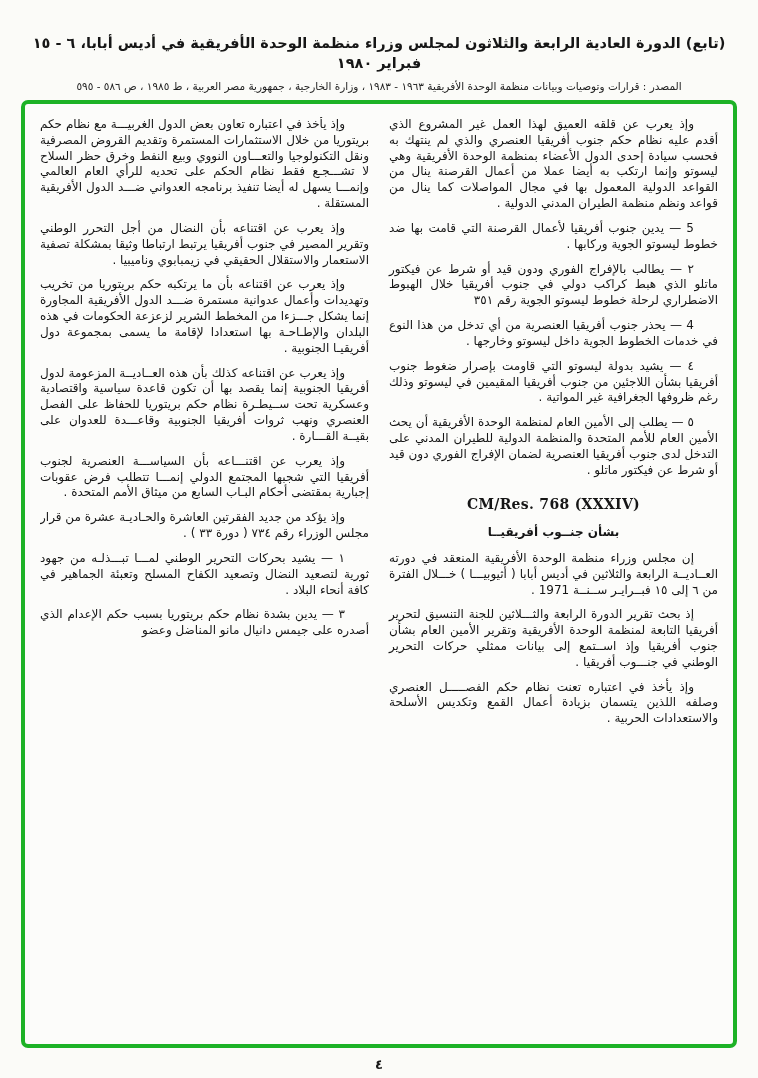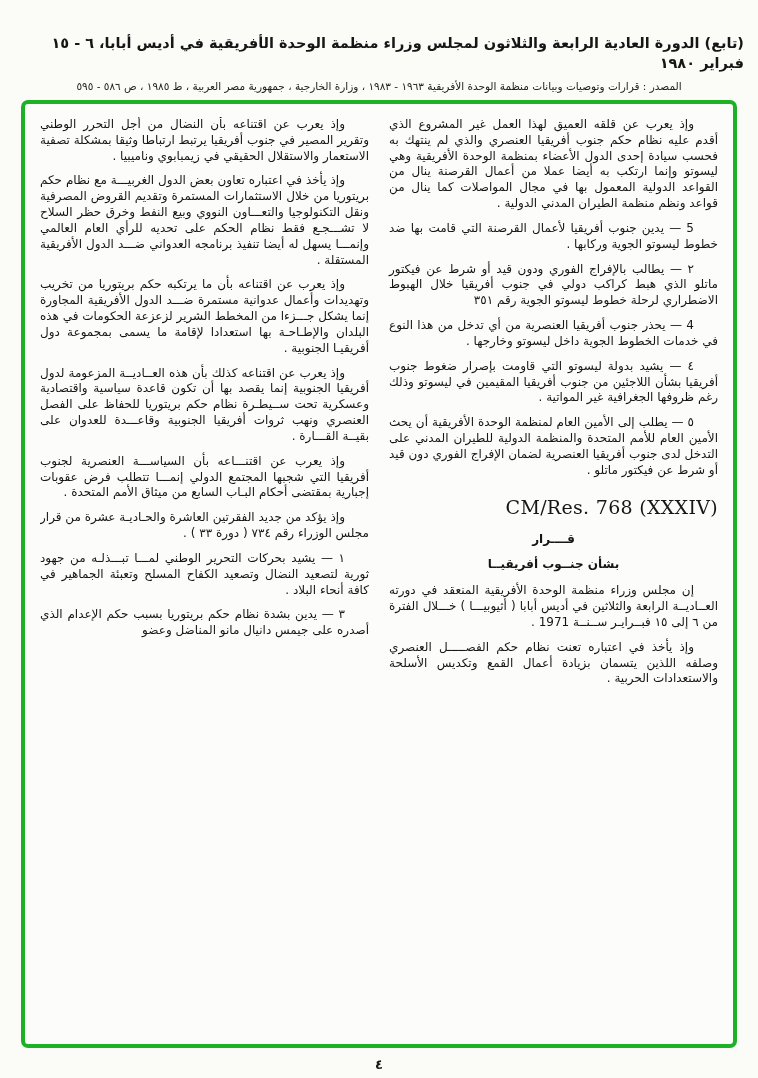--- a/index.html
+++ b/index.html
@@ -7,20 +7,21 @@
   body {
     background: #fbfbf8;
     color: #161616;
     font-family: "DejaVu Sans", sans-serif;
     direction: rtl;
     position: relative;
     overflow: hidden;
   }
   .page-header {
     padding: 34px 14px 0 14px;
+    text-align: center;
     font-weight: 700;
     font-size: 14.5px;
     line-height: 1.35;
     letter-spacing: 0.2px;
   }
   .source-line {
     padding: 7px 20px 0 20px;
     font-size: 10.5px;
     color: #222;
     text-align: center;
@@ -47,26 +48,27 @@
     flex: 1 1 0;
     font-size: 12px;
     line-height: 1.32;
     text-align: justify;
     text-justify: inter-word;
   }
   .col p { margin-bottom: 9px; }
   .col p.indent { text-indent: 24px; }
   .col p.latin {
     direction: ltr;
-    text-align: right;
+    text-align: center;
     text-indent: 0;
     font-family: "DejaVu Serif", serif;
-    font-size: 19px;
+    font-size: 14px;
     margin: 16px 0 12px 0;
     letter-spacing: 0.3px;
+    font-weight: bold;
   }
   .col p.head {
     text-align: center;
     text-indent: 0;
     font-weight: 700;
     letter-spacing: 2px;
     margin: 10px 0 10px 0;
   }
   .col p.head.subject { letter-spacing: 1px; }
   .page-footer {
@@ -90,29 +92,29 @@
   <div class="columns">
 
     <div class="col">
       <p class="indent">وإذ يعرب عن قلقه العميق لهذا العمل غير المشروع الذي أقدم عليه نظام حكم جنوب أفريقيا العنصري والذي لم ينتهك به فحسب سيادة إحدى الدول الأعضاء بمنظمة الوحدة الأفريقية وهي ليسوتو وإنما ارتكب به أيضا عملا من أعمال القرصنة ينال من القواعد الدولية المعمول بها في مجال المواصلات كما ينال من قواعد ونظم منظمة الطيران المدني الدولية .</p>
       <p class="indent">5 — يدين جنوب أفريقيا لأعمال القرصنة التي قامت بها ضد خطوط ليسوتو الجوية وركابها .</p>
       <p class="indent">٢ — يطالب بالإفراج الفوري ودون قيد أو شرط عن فيكتور ماتلو الذي هبط كراكب دولي في جنوب أفريقيا خلال الهبوط الاضطراري لرحلة خطوط ليسوتو الجوية رقم ٣٥١</p>
       <p class="indent">4 — يحذر جنوب أفريقيا العنصرية من أي تدخل من هذا النوع في خدمات الخطوط الجوية داخل ليسوتو وخارجها .</p>
       <p class="indent">٤ — يشيد بدولة ليسوتو التي قاومت بإصرار ضغوط جنوب أفريقيا بشأن اللاجئين من جنوب أفريقيا المقيمين في ليسوتو وذلك رغم ظروفها الجغرافية غير المواتية .</p>
       <p class="indent">٥ — يطلب إلى الأمين العام لمنظمة الوحدة الأفريقية أن يحث الأمين العام للأمم المتحدة والمنظمة الدولية للطيران المدني على التدخل لدى جنوب أفريقيا العنصرية لضمان الإفراج الفوري دون قيد أو شرط عن فيكتور ماتلو .</p>
       <p class="latin">CM/Res. 768 (XXXIV)</p>
-      <p class="head">قــــرار</p>
       <p class="head subject">بشأن جنــوب أفريقيــا</p>
       <p class="indent">إن مجلس وزراء منظمة الوحدة الأفريقية المنعقد في دورته العــاديــة الرابعة والثلاثين في أديس أبابا ( أثيوبيـــا ) خـــلال الفترة من ٦ إلى ١٥ فبــرايـر ســنــة 1971 .</p>
+      <p class="indent">إذ بحث تقرير الدورة الرابعة والثـــلاثين للجنة التنسيق لتحرير أفريقيا التابعة لمنظمة الوحدة الأفريقية وتقرير الأمين العام بشأن جنوب أفريقيا وإذ اســتمع إلى بيانات ممثلي حركات التحرير الوطني في جنـــوب أفريقيا .</p>
       <p class="indent">وإذ يأخذ في اعتباره تعنت نظام حكم الفصـــــل العنصري وصلفه اللذين يتسمان بزيادة أعمال القمع وتكديس الأسلحة والاستعدادات الحربية .</p>
     </div>
 
     <div class="col">
+      <p class="indent">وإذ يأخذ في اعتباره تعاون بعض الدول الغربيـــة مع نظام حكم بريتوريا من خلال الاستثمارات المستمرة وتقديم القروض المصرفية ونقل التكنولوجيا والتعـــاون النووي وبيع النفط وخرق حظر السلاح لا تشـــجـع فقط نظام الحكم على تحديه للرأي العام العالمي وإنمـــا يسهل له أيضا تنفيذ برنامجه العدواني ضـــد الدول الأفريقية المستقلة .</p>
       <p class="indent">وإذ يعرب عن اقتناعه بأن النضال من أجل التحرر الوطني وتقرير المصير في جنوب أفريقيا يرتبط ارتباطا وثيقا بمشكلة تصفية الاستعمار والاستقلال الحقيقي في زيمبابوي وناميبيا .</p>
-      <p class="indent">وإذ يأخذ في اعتباره تعاون بعض الدول الغربيـــة مع نظام حكم بريتوريا من خلال الاستثمارات المستمرة وتقديم القروض المصرفية ونقل التكنولوجيا والتعـــاون النووي وبيع النفط وخرق حظر السلاح لا تشـــجـع فقط نظام الحكم على تحديه للرأي العام العالمي وإنمـــا يسهل له أيضا تنفيذ برنامجه العدواني ضـــد الدول الأفريقية المستقلة .</p>
       <p class="indent">وإذ يعرب عن اقتناعه بأن ما يرتكبه حكم بريتوريا من تخريب وتهديدات وأعمال عدوانية مستمرة ضـــد الدول الأفريقية المجاورة إنما يشكل جـــزءا من المخطط الشرير لزعزعة الحكومات في هذه البلدان والإطـاحـة بها استعدادا لإقامة ما يسمى بمجموعة دول أفريقيـا الجنوبية .</p>
       <p class="indent">وإذ يعرب عن اقتناعه كذلك بأن هذه العــاديــة المزعومة لدول أفريقيا الجنوبية إنما يقصد بها أن تكون قاعدة سياسية واقتصادية وعسكرية تحت ســيطـرة نظام حكم بريتوريا للحفاظ على الفصل العنصري ونهب ثروات أفريقيا الجنوبية وقاعـــدة للعدوان على بقيــة القـــارة .</p>
       <p class="indent">وإذ يعرب عن اقتنـــاعه بأن السياســـة العنصرية لجنوب أفريقيا التي شجبها المجتمع الدولي إنمـــا تتطلب فرض عقوبات إجبارية بمقتضى أحكام البـاب السابع من ميثاق الأمم المتحدة .</p>
       <p class="indent">وإذ يؤكد من جديد الفقرتين العاشرة والحـاديـة عشرة من قرار مجلس الوزراء رقم ٧٣٤ ( دورة ٣٣ ) .</p>
       <p class="indent">١ — يشيد بحركات التحرير الوطني لمـــا تبـــذلـه من جهود ثورية لتصعيد النضال وتصعيد الكفاح المسلح وتعبئة الجماهير في كافة أنحاء البلاد .</p>
       <p class="indent">٣ — يدين بشدة نظام حكم بريتوريا بسبب حكم الإعدام الذي أصدره على جيمس دانيال مانو المناضل وعضو</p>
     </div>
 
   </div>
 </div>

